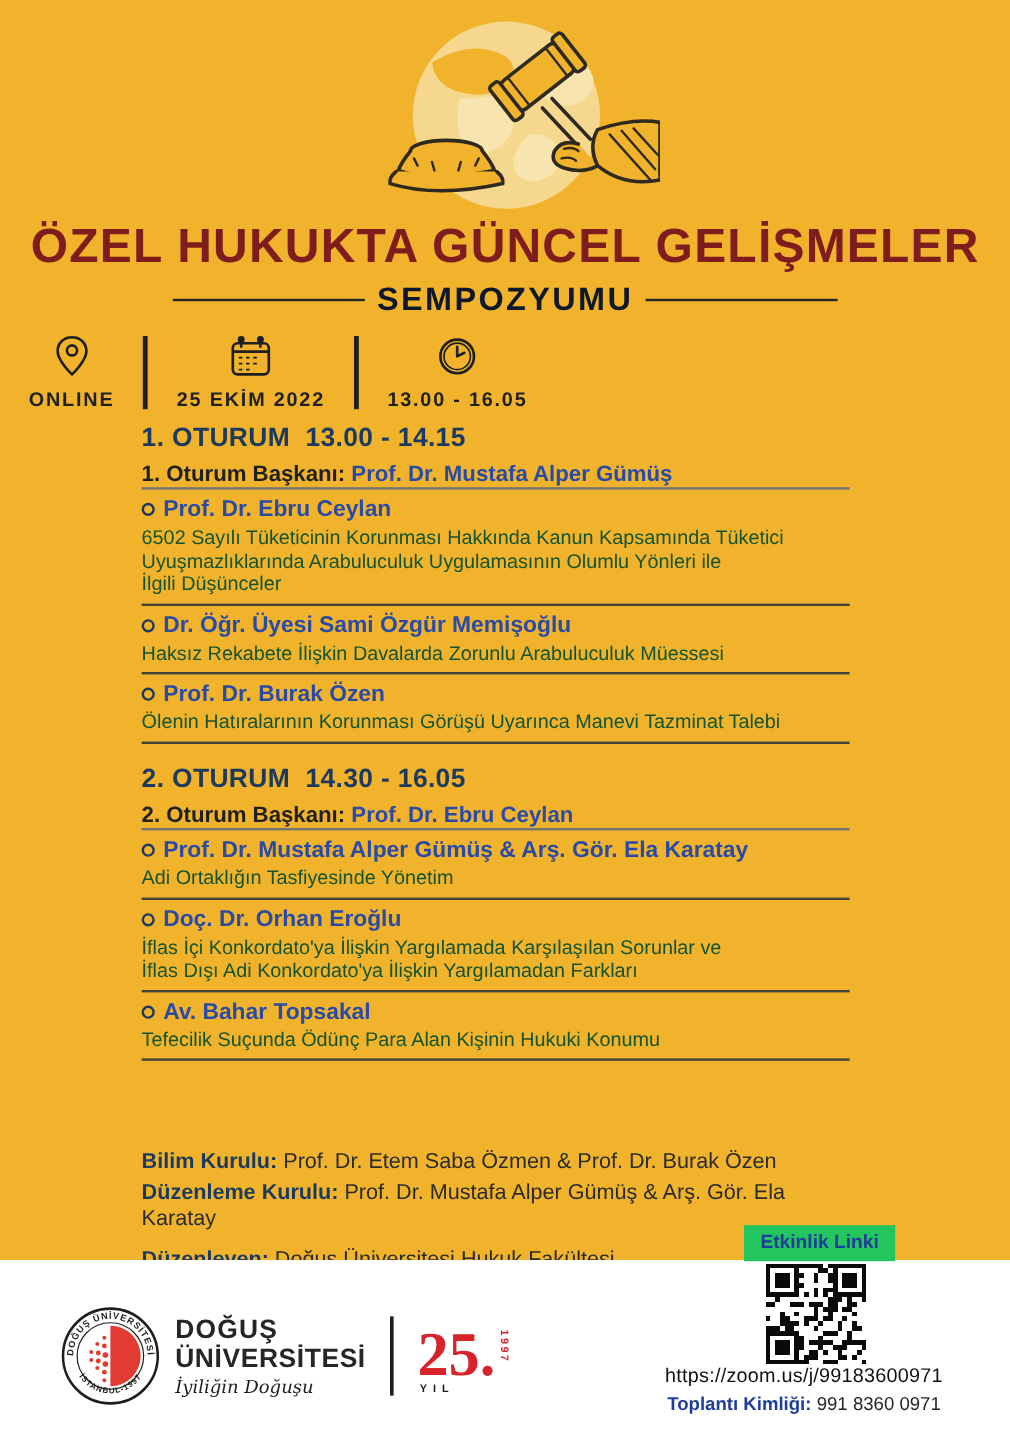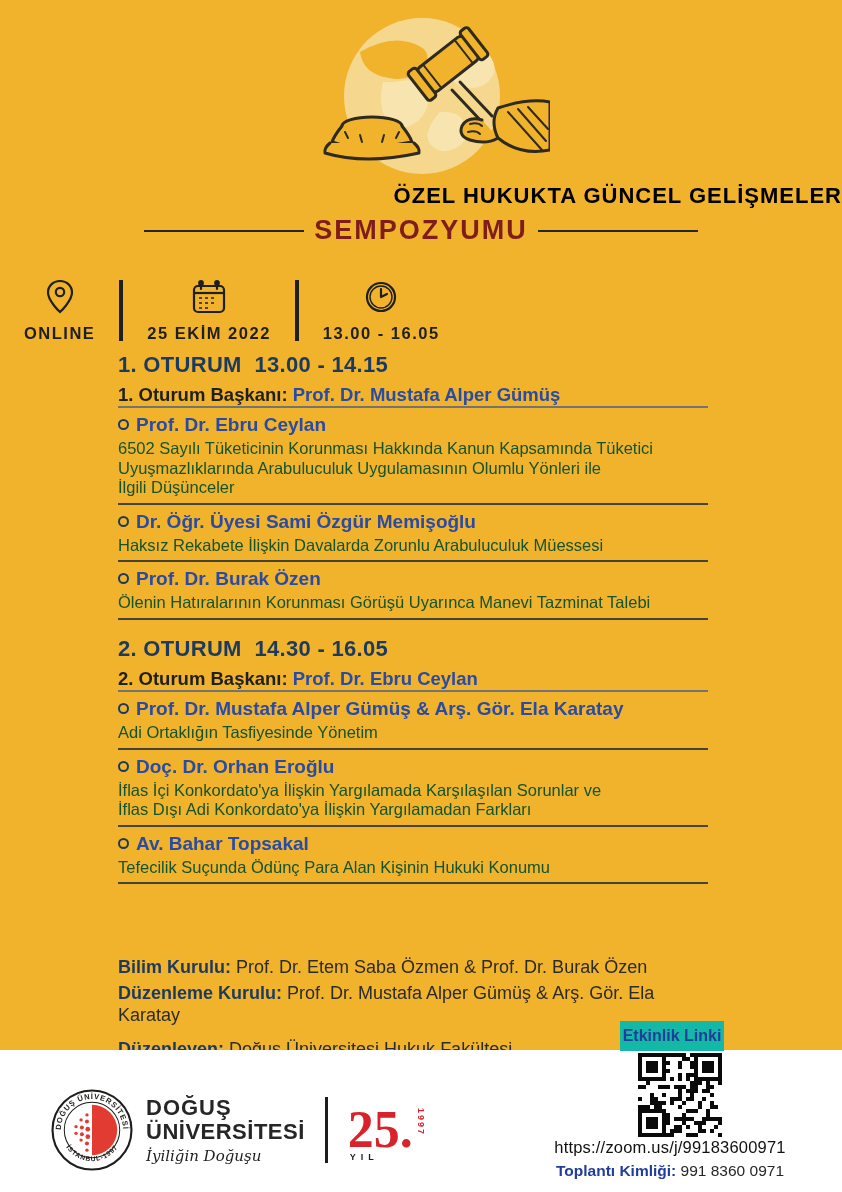--- a/index.html
+++ b/index.html
@@ -5,24 +5,24 @@
   html,body{margin:0;padding:0;background:#888;}
   .poster{
     position:relative;width:842px;height:1192px;margin:0 auto;
     background:#F0B32B;overflow:hidden;
     font-family:"Liberation Sans","DejaVu Sans",sans-serif;color:#262626;
   }
   
   .illustration{position:absolute;left:300px;top:12px;width:250px;height:165px;}
   
   .title-block{position:absolute;left:0;top:183px;width:842px;text-align:center;}
-  .title-line1{font-size:22px;font-weight:700;letter-spacing:1px;color:#000000;white-space:nowrap;text-align:right;}
+  .title-line1{font-size:40px;font-weight:700;letter-spacing:1px;color:#7f1d1d;white-space:nowrap;}
   .title-line2-wrap{display:flex;align-items:center;justify-content:center;margin-top:6px;}
   .title-rule{height:2px;width:160px;background:#262626;}
-  .title-line2{font-size:27px;font-weight:700;letter-spacing:2px;color:#7f1d1d;padding:0 10px;}
+  .title-line2{font-size:27px;font-weight:700;letter-spacing:2px;color:#0f172a;padding:0 10px;}
   
   .info-row{position:absolute;left:0;top:278px;width:842px;display:flex;align-items:stretch;}
   .info-item{display:flex;flex-direction:column;align-items:center;justify-content:space-between;padding:0 24px;}
   .info-icon{height:38px;display:flex;align-items:center;}
   .info-label{font-size:16.5px;font-weight:700;letter-spacing:1.5px;color:#1f1f1f;margin-top:8px;white-space:nowrap;}
   .info-divider{width:4px;background:#1f1f1f;margin:2px 0;}
   
   .col{position:absolute;left:118px;width:590px;}
   #session1{top:352px;}
   #session2{top:636px;}
@@ -44,21 +44,21 @@
   .uni-name{margin-left:12px;color:#262626;}
   .uni-name-l1{font-size:22px;font-weight:800;letter-spacing:1px;line-height:24px;}
   .uni-name-l2{font-size:22px;font-weight:800;letter-spacing:.5px;line-height:24px;}
   .uni-tagline{font-family:"DejaVu Serif","Liberation Serif",serif;font-style:italic;font-size:15px;margin-top:3px;color:#1d1d1b;}
   .logo-divider{width:3px;height:66px;background:#1d1d1b;margin:0 20px;}
   .anniv{position:relative;color:#D8232A;display:flex;align-items:flex-start;}
   .anniv-25{font-family:"Liberation Serif","DejaVu Serif",serif;font-weight:700;font-size:52px;line-height:48px;}
   .anniv-yil{position:absolute;left:2px;bottom:-8px;font-size:9px;font-weight:700;letter-spacing:5px;color:#1d1d1b;}
   .anniv-year{writing-mode:vertical-rl;font-size:9px;font-weight:700;letter-spacing:2px;margin-left:3px;margin-top:2px;}
   
-  .event-link-box{position:absolute;left:620px;top:1021px;width:104px;height:30px;background:#14b8a6;
+  .event-link-box{position:absolute;left:620px;top:1021px;width:126px;height:30px;background:#22c55e;
     display:flex;align-items:center;justify-content:center;}
   .event-link-label{font-size:16px;font-weight:800;color:#203D99;}
   .qr{position:absolute;left:624px;top:1053px;width:112px;height:84px;display:flex;justify-content:center;}
   .zoom-url{position:absolute;left:545px;top:1138px;width:250px;text-align:center;
     font-size:16.5px;color:#111;letter-spacing:.2px;}
   .meeting-line{position:absolute;left:545px;top:1162px;width:250px;text-align:center;font-size:15.5px;color:#262626;}
   .meeting-label{font-weight:700;color:#203D99;}
   svg{display:block;}
 </style>
 </head>

